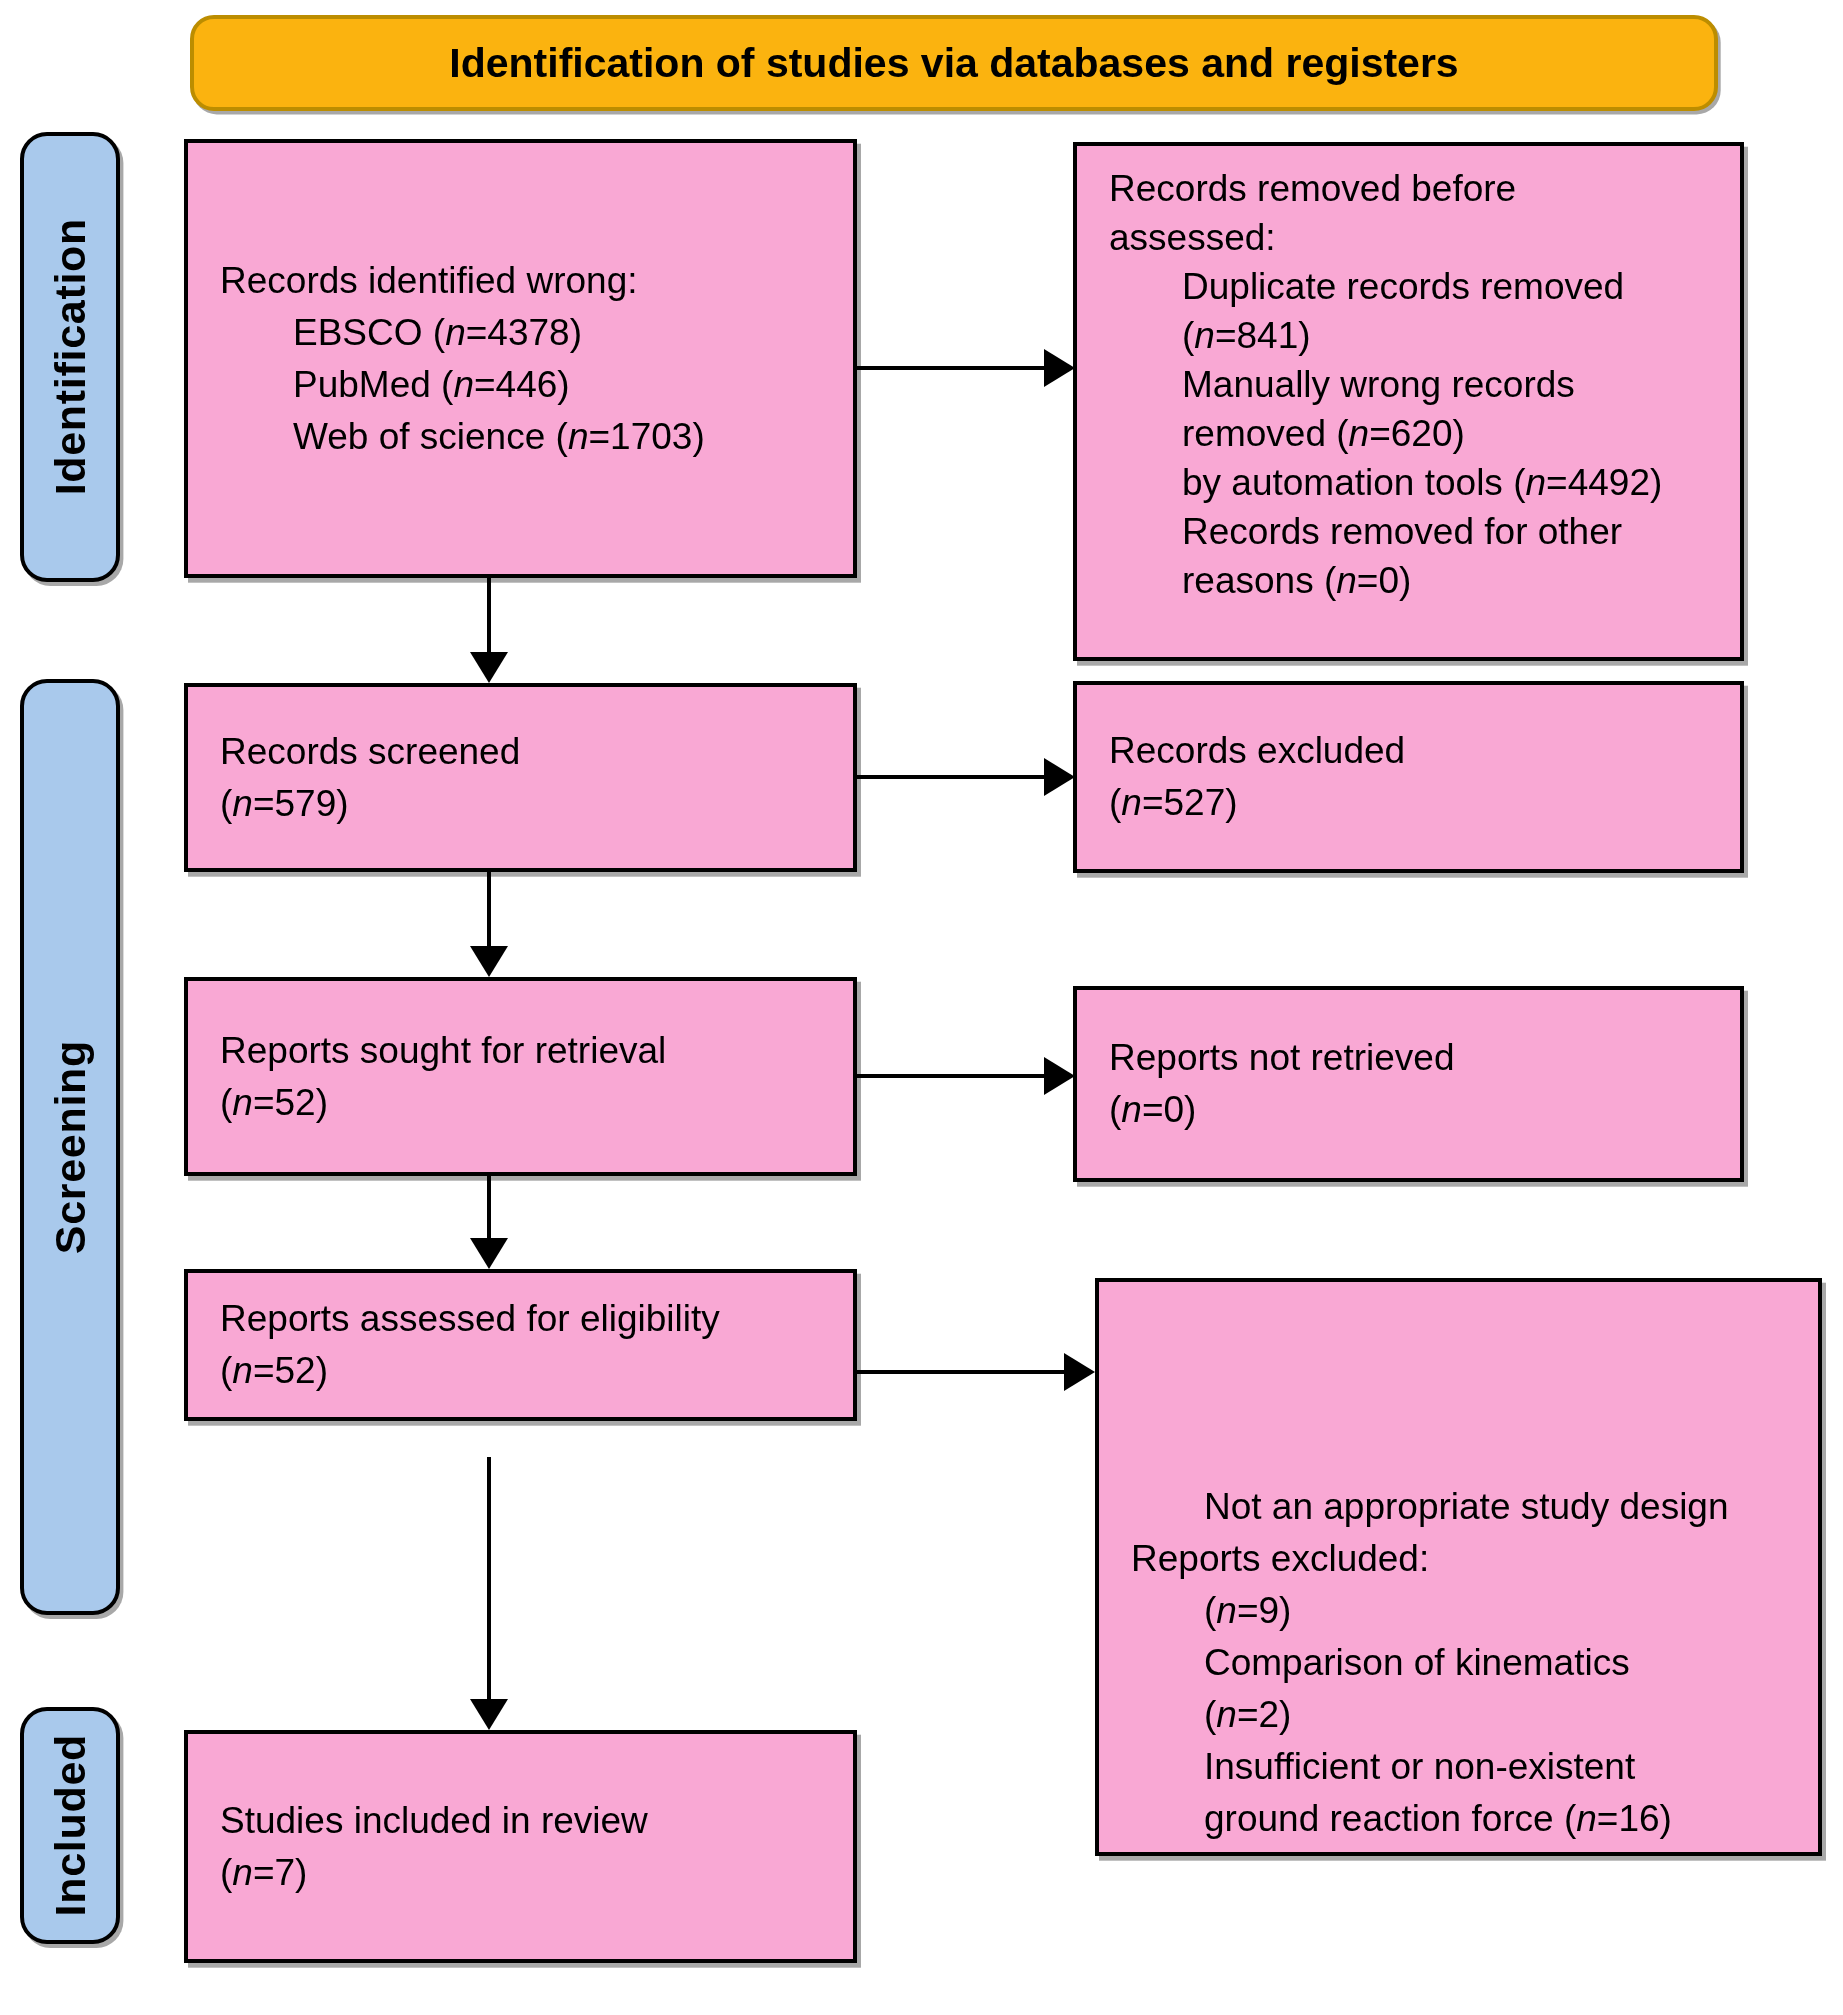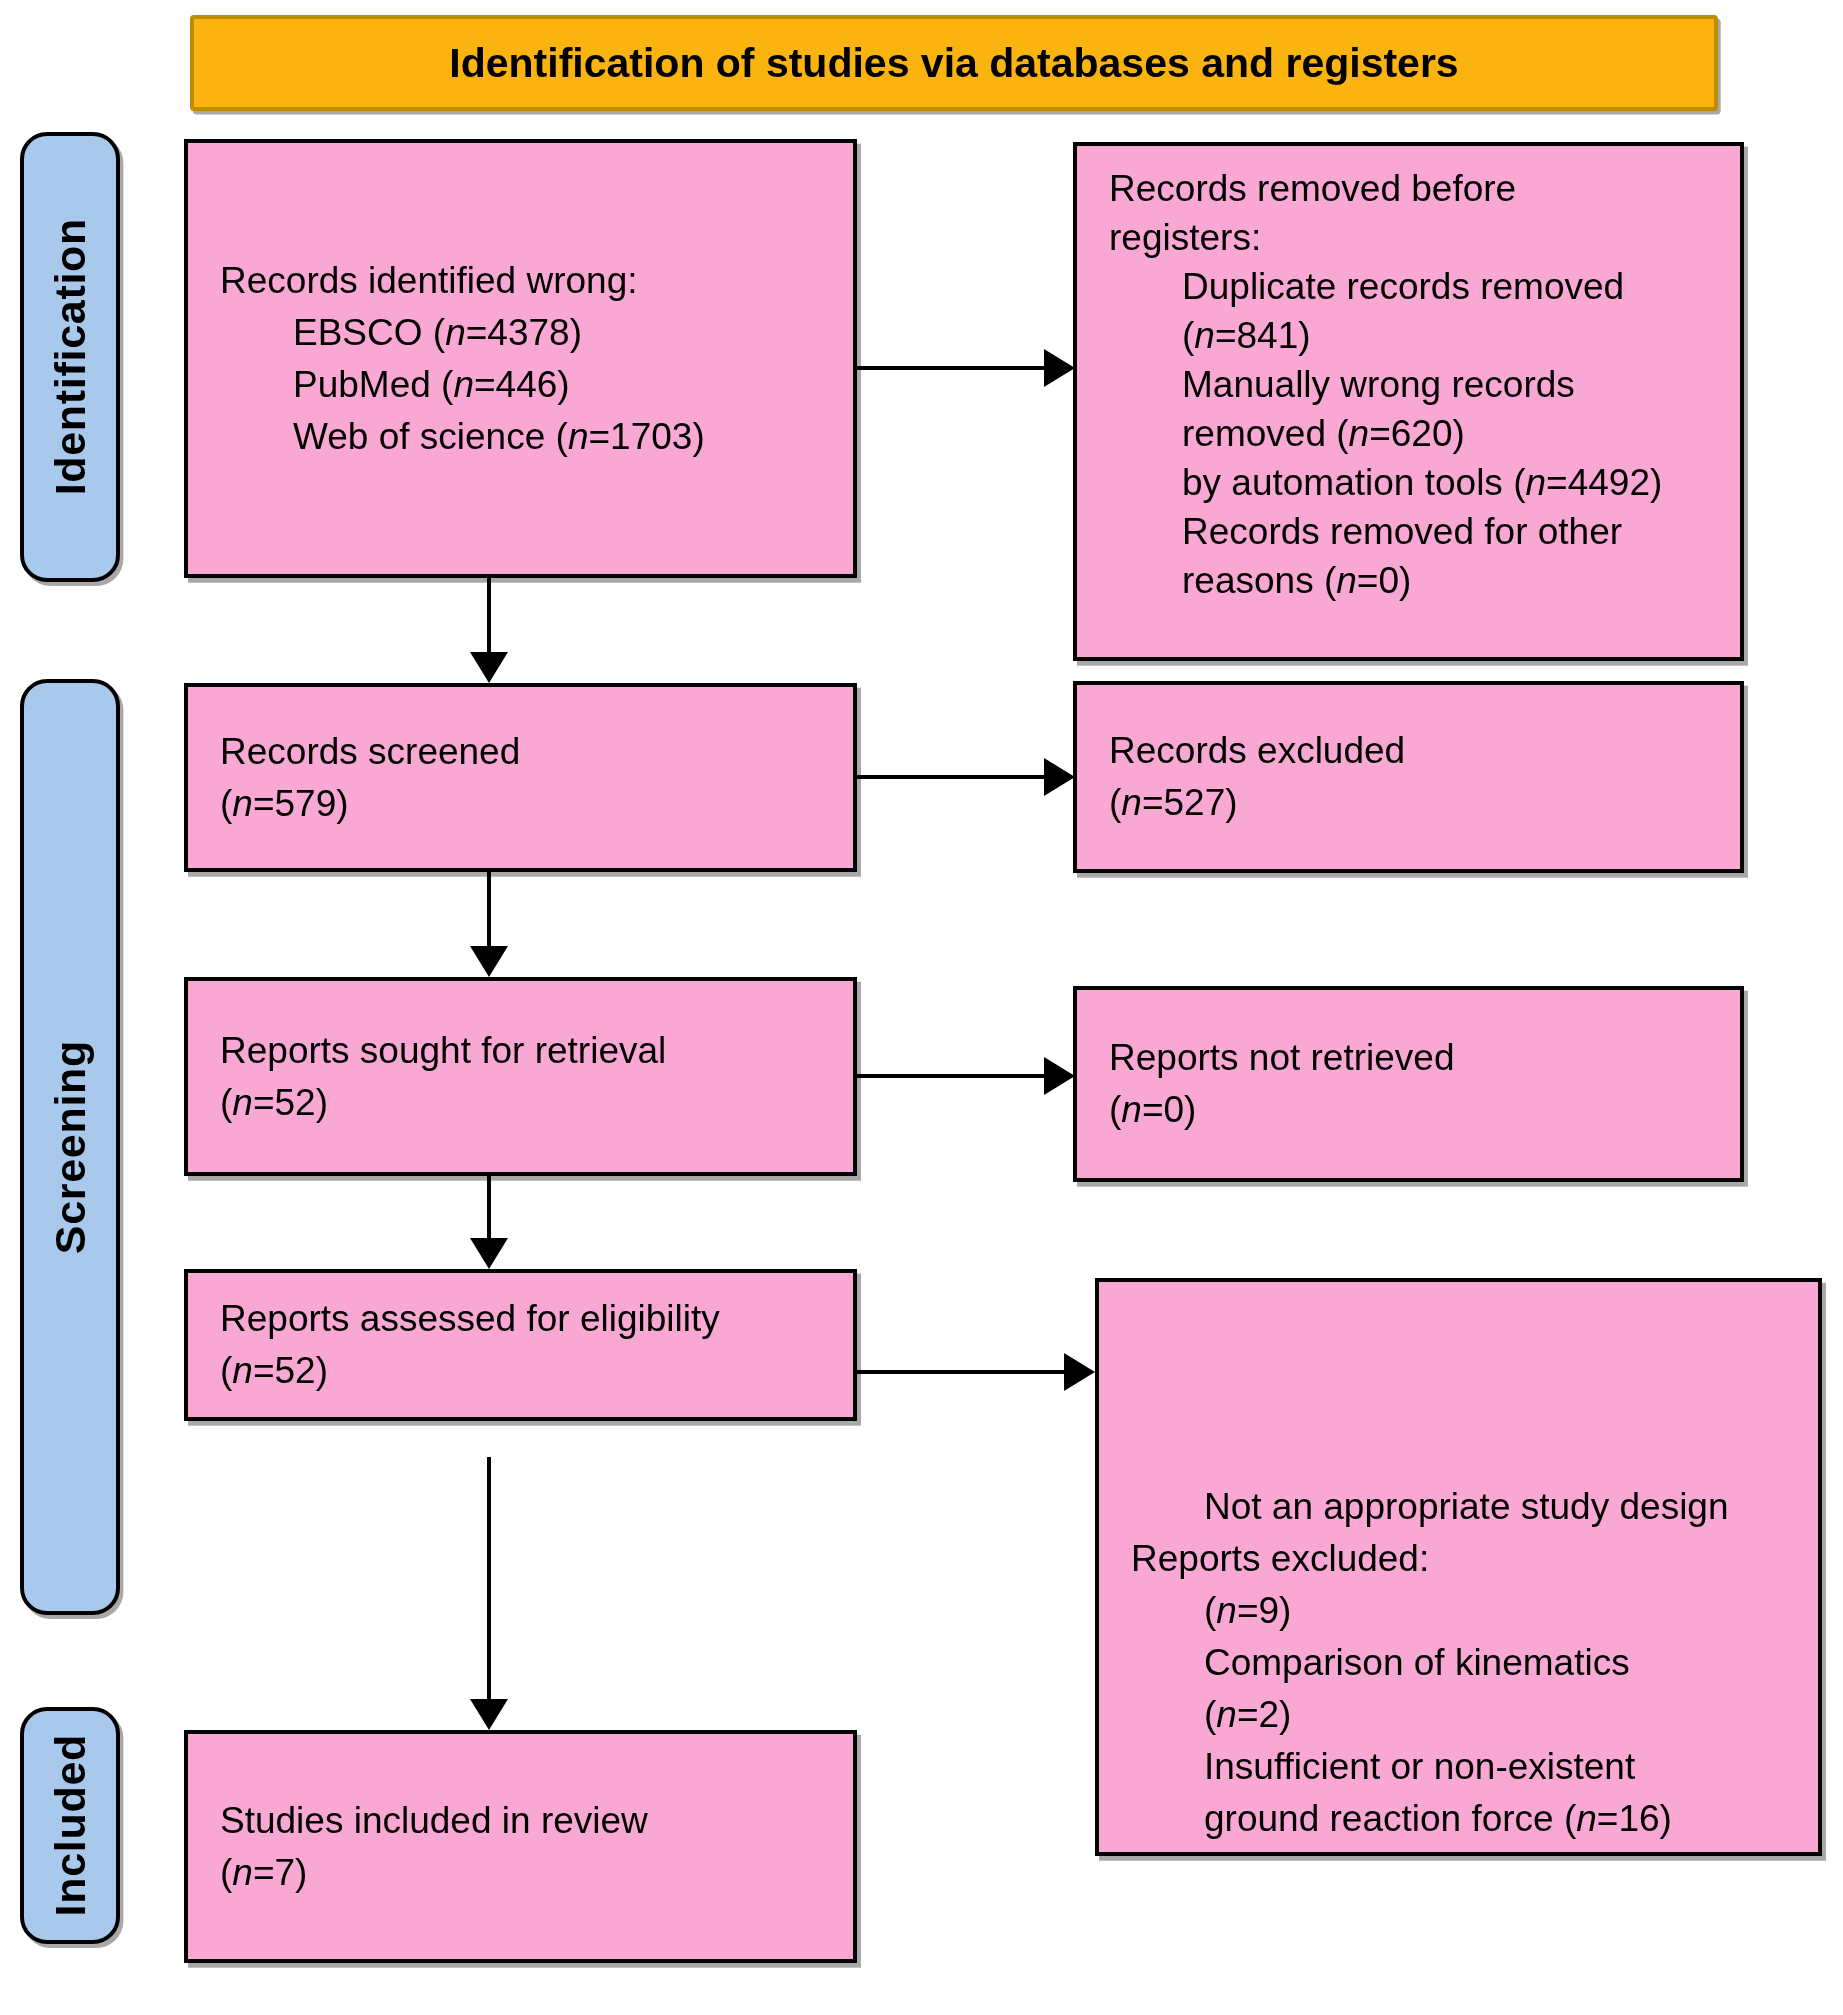--- a/index.html
+++ b/index.html
@@ -12,21 +12,21 @@
   html,body{margin:0;padding:0;background:#ffffff;}
   .canvas{
     position:relative;width:1844px;height:2015px;background:#ffffff;
     font-family:"Liberation Sans","DejaVu Sans",sans-serif;color:#000;
     overflow:hidden;
   }
   .header{
     position:absolute;left:190px;top:15px;width:1528px;height:96px;
     background:var(--header-fill);
     border:4px solid var(--header-border);
-    border-radius:4px;box-sizing:border-box;
+    border-radius:24px;box-sizing:border-box;
     display:flex;align-items:center;justify-content:center;
     font-weight:bold;font-size:41px;
     box-shadow:2.7px 3.4px 0 var(--shadow);
   }
   .stage{
     position:absolute;left:20px;width:100px;
     background:var(--stage-fill);
     border:4px solid #000;border-radius:27px;box-sizing:border-box;
     box-shadow:3.4px 4px 0 var(--shadow);
     display:flex;align-items:center;justify-content:center;
@@ -103,21 +103,21 @@
       <div class="tline ind0">(<i>n</i>=52)</div>
     </div>
 
   <div class="box vcenter" id="box-studies-included" style="left:184px;top:1730px;width:673px;height:233px;">
       <div class="tline ind0">Studies included in review</div>
       <div class="tline ind0">(<i>n</i>=7)</div>
     </div>
 
   <div class="box" id="box-records-removed" style="left:1073px;top:142px;width:671px;height:519px;">
       <div class="tline ind0">Records removed before</div>
-      <div class="tline ind0">registers:</div>
+      <div class="tline ind0">assessed:</div>
       <div class="tline ind1">Duplicate records removed</div>
       <div class="tline ind1">(<i>n</i>=841)</div>
       <div class="tline ind1">Manually wrong records</div>
       <div class="tline ind1">removed (<i>n</i>=620)</div>
       <div class="tline ind1">by automation tools (<i>n</i>=4492)</div>
       <div class="tline ind1">Records removed for other</div>
       <div class="tline ind1">reasons (<i>n</i>=0)</div>
     </div>
 
   <div class="box vcenter" id="box-records-excluded" style="left:1073px;top:681px;width:671px;height:192px;">

